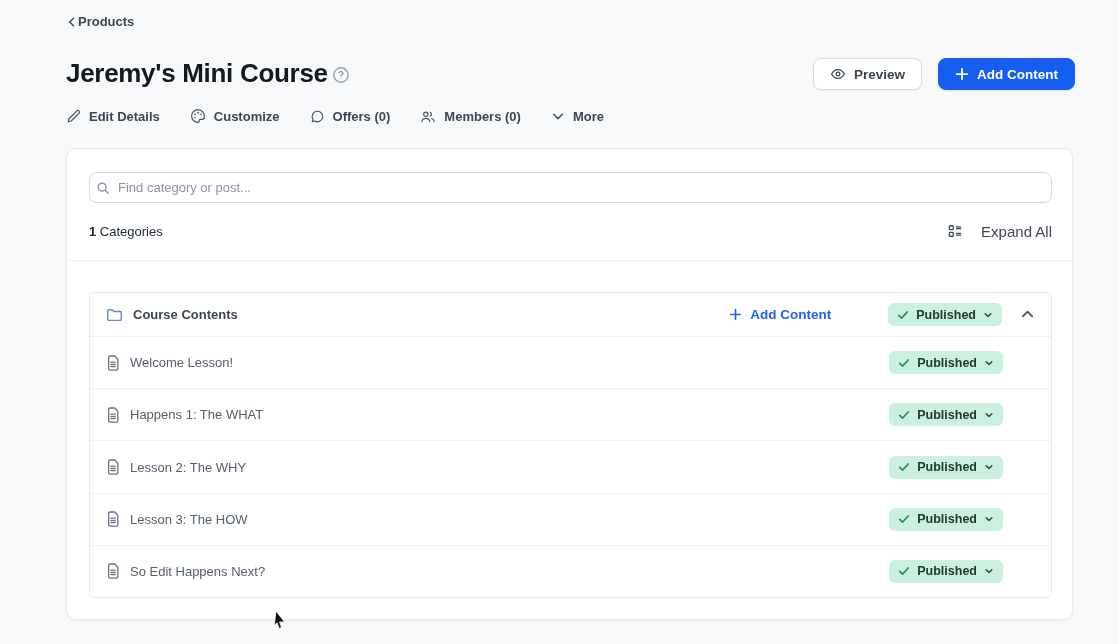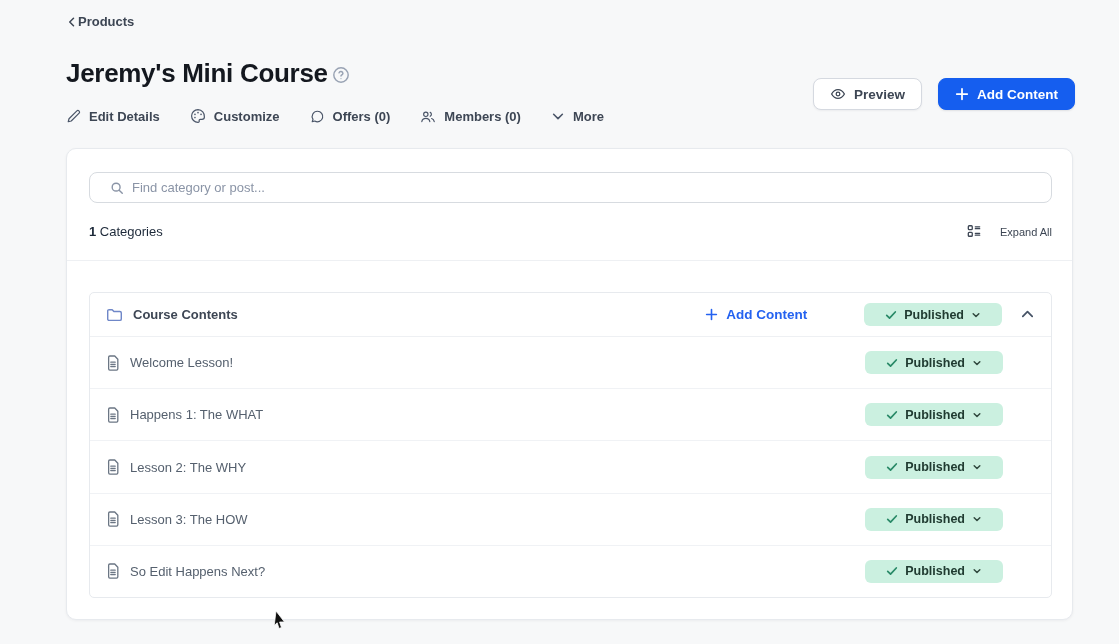--- a/index.html
+++ b/index.html
@@ -22,21 +22,21 @@
   }
   .page-title-row {
     position:absolute; left:66px; top:58px; right:44px;
     display:flex; align-items:flex-start;
   }
   .page-title {
     font-size:26px; font-weight:700; letter-spacing:-0.3px; color:#14181f;
     display:flex; align-items:center; gap:4px;
   }
   .help-icon { color:#98a2b3; margin-top:2px; }
-  .title-actions { margin-left:auto; display:flex; gap:16px;margin-top:20px; }
+  .title-actions { margin-left:auto; display:flex; gap:16px; }
   .btn {
     height:32px; display:inline-flex; align-items:center; gap:8px;
     border-radius:8px; font-size:13.5px; font-weight:600; cursor:pointer;
     padding:0 16px; border:1px solid transparent;
   }
   .btn-secondary {
     background:#ffffff; border-color:#d5d9e0; color:#3d4654;
     box-shadow:0 1px 2px rgba(16,24,40,.05);
   }
   .btn-primary {
@@ -56,38 +56,38 @@
 
   
   .card {
     position:absolute; left:66px; top:148px; width:1007px; height:472px;
     background:#ffffff; border:1px solid #e7eaee; border-radius:10px;
     box-shadow:0 1px 3px rgba(16,24,40,.05);
   }
   .search-box {
     margin:23px 20px 0 22px; height:31px;
     border:1px solid #d7dbe0; border-radius:8px;
-    display:flex; align-items:center; gap:8px; padding:0 20px;
+    display:flex; align-items:center; gap:8px; padding:0 6px;
     background:#fff;
   }
   .search-box .icon { color:#8a94a6; }
   .search-box input {
     border:none; outline:none; flex:1; font-size:13px;
     font-family:inherit; color:#1d2939; background:transparent;
   }
   .search-box input::placeholder { color:#8a94a6; }
   .meta-row {
     margin:18px 20px 16px 22px; height:20px;
     display:flex; align-items:center; justify-content:space-between;
     font-size:13px; color:#1d2939;
   }
   .meta-count b { font-weight:700; }
   .expand-all {
-    display:flex; align-items:flex-end; gap:19px;
-    font-size:11px; font-weight:500; color:#3d4654; cursor:pointer;
+    display:flex; align-items:center; gap:19px;
+    font-size:15px; font-weight:500; color:#3d4654; cursor:pointer;
   }
   .card-divider { margin-top:19px; border-top:1px solid #eef0f3; }
 
   
   .category-card {
     margin:31px 20px 0 22px; height:306px;
     border:1px solid #e7eaee; border-radius:5px; background:#fff;
     display:flex; flex-direction:column; overflow:hidden;
   }
   .category-header {
@@ -101,21 +101,21 @@
   }
   .folder-icon { color:#6f87c8; }
   .category-actions { margin-left:auto; display:flex; align-items:center; }
   .add-content-link {
     display:flex; align-items:center; gap:8px;
     color:#2462f0; font-size:13.5px; font-weight:600; cursor:pointer;
     margin-right:57px;
   }
   .pill {
     display:inline-flex; align-items:center; gap:7px;
-    background:#cbf0e0; border-radius:6px; height:23px; padding:0 21px;
+    background:#cbf0e0; border-radius:6px; height:23px; padding:0 9px;
     font-size:12.5px; font-weight:600; color:#203b31; cursor:pointer;
   }
   .pill .check-icon { color:#2a8a68; }
   .pill .chev-icon { color:#31493f; }
   .collapse-chevron { margin-left:18px; color:#475467; cursor:pointer; }
 
   .post-row {
     flex:1; display:flex; align-items:center; padding:0 16px;
     border-bottom:1px solid #f0f2f5;
   }

